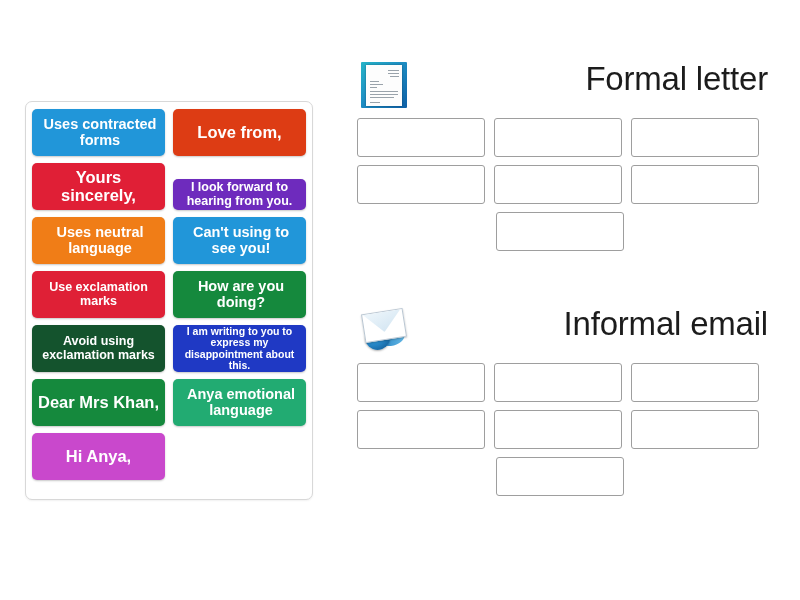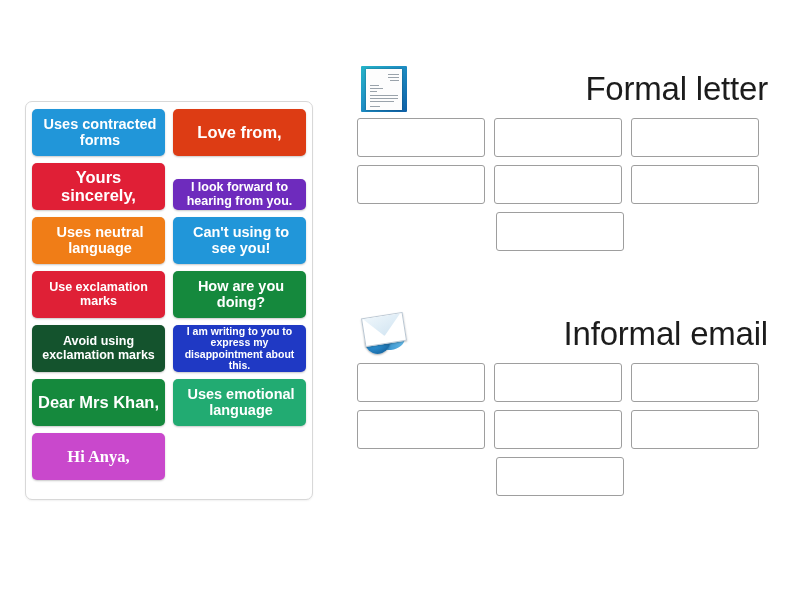--- a/index.html
+++ b/index.html
@@ -60,21 +60,21 @@
   .fs-sm  { font-size: 12.5px; }
   .fs-xs  { font-size: 10.5px; }
 
   
   .group { position: absolute; left: 340px; width: 440px; }
   #group-formal   { top: 60px; }
   #group-informal { top: 305px; }
 
   .group-header {
     display: flex;
-    align-items: center;
+    align-items: flex-start;
     justify-content: space-between;
     height: 58px;
     padding: 0 12px 0 17px;
     box-sizing: border-box;
   }
   .group-title {
     font-size: 33px;
     font-weight: 300;
     color: #1c1c1c;
     letter-spacing: -0.2px;
@@ -173,23 +173,23 @@
       <div class="tile fs-sm" style="background: #14532d;">
         <span class="txt">Avoid using exclamation marks</span>
       </div>
       <div class="tile fs-xs" style="background: rgb(31, 57, 196);">
         <span class="txt">I am writing to you to express my disappointment about this.</span>
       </div>
       <div class="tile fs-lg" style="background: rgb(21, 137, 61);">
         <span class="txt">Dear Mrs Khan,</span>
       </div>
       <div class="tile fs-md" style="background: rgb(34, 171, 114);">
-        <span class="txt">Uses emotional language</span>
-      </div>
-      <div class="tile fs-lg" style="background: rgb(201, 72, 204); font-family: Liberation Serif, serif;">
+        <span class="txt">Anya emotional language</span>
+      </div>
+      <div class="tile fs-lg" style="background: rgb(201, 72, 204);">
         <span class="txt">Hi Anya,</span>
       </div>
     </div>
 </div>
 
 <div class="group" id="group-formal">
   <div class="group-header">
     <div class="group-icon">
       <div class="doc-icon-frame"></div>
       <div class="doc-icon-page">

